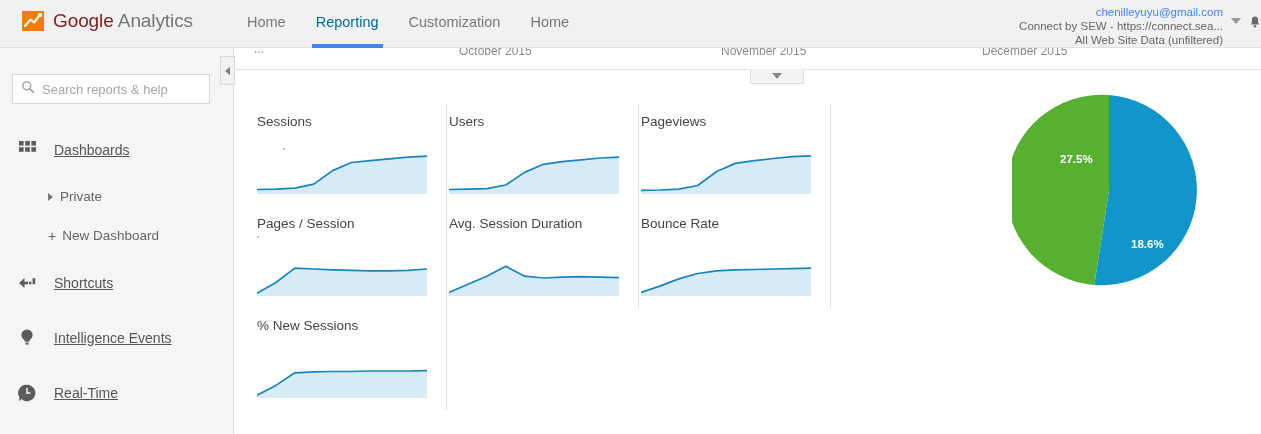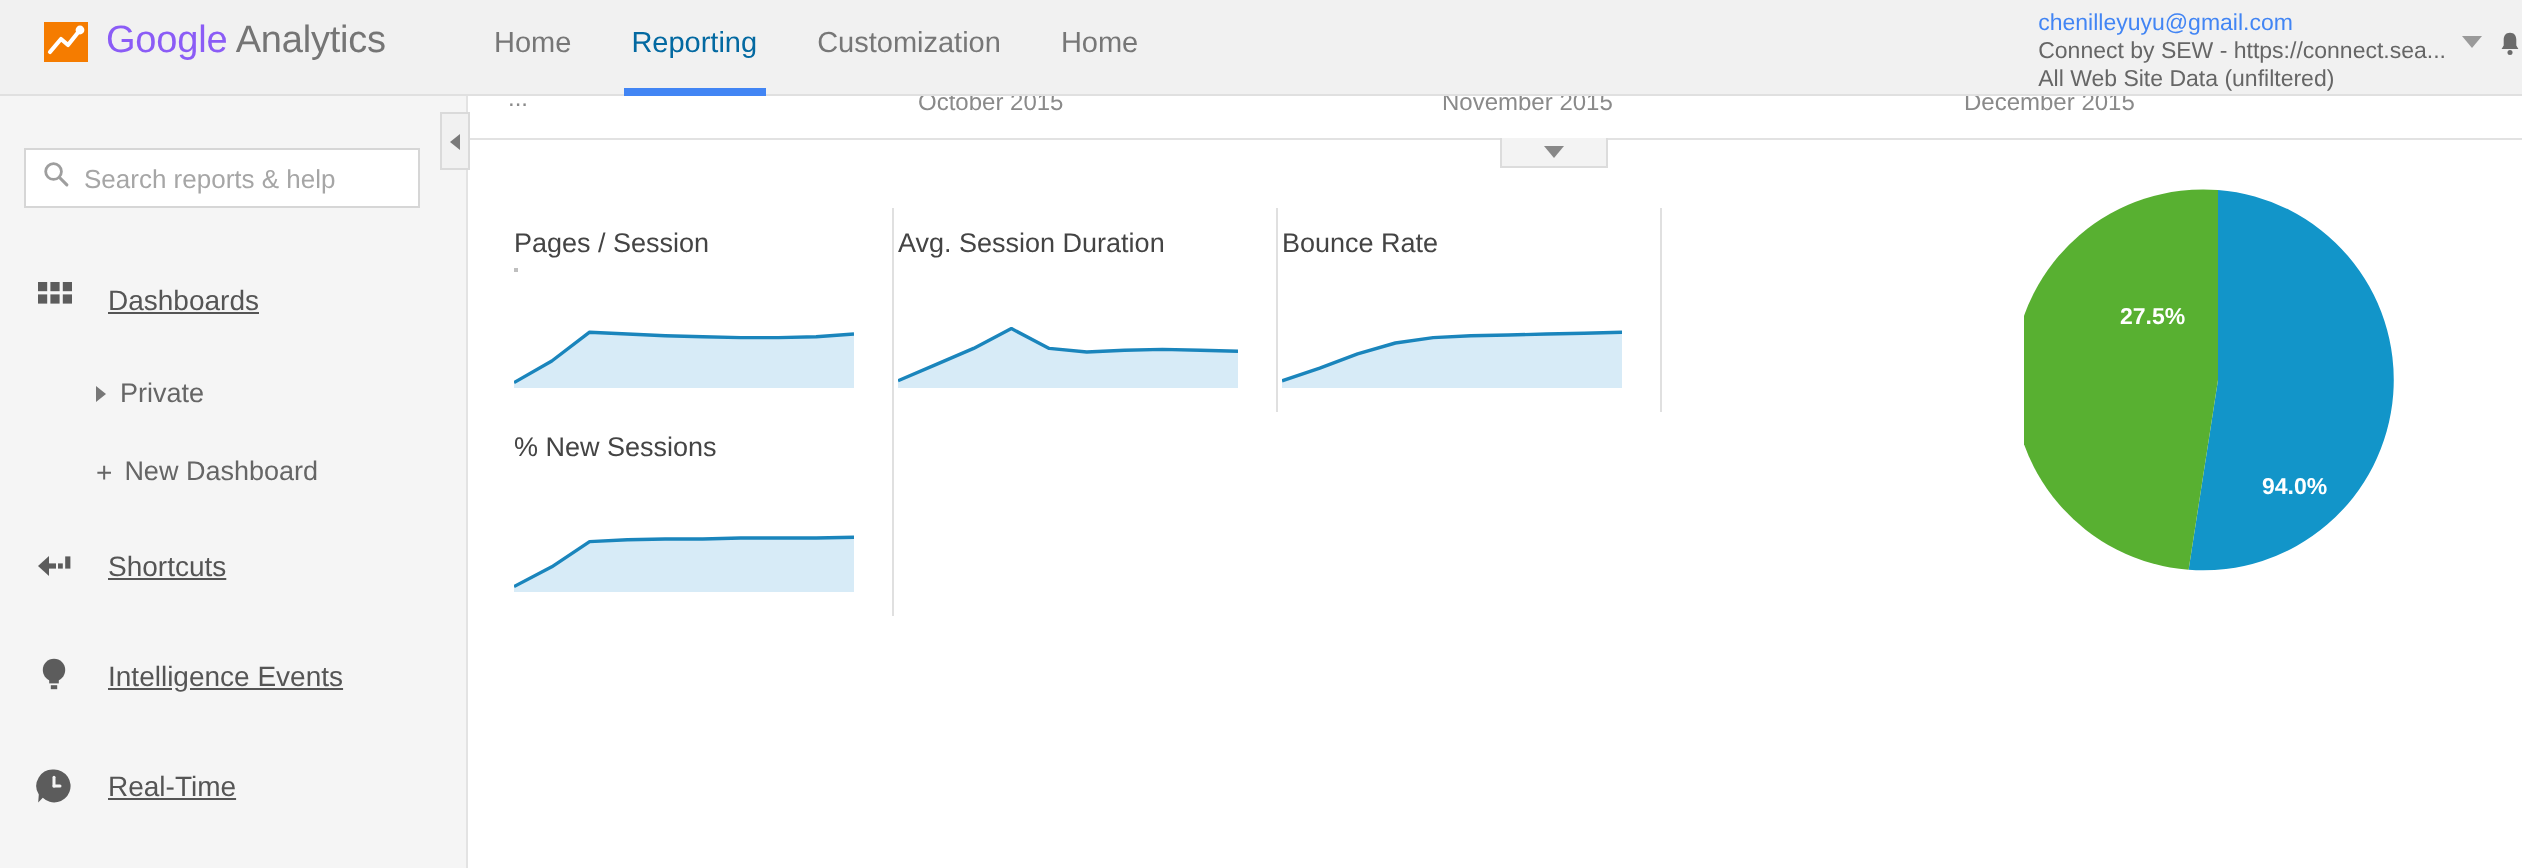--- a/index.html
+++ b/index.html
@@ -20,41 +20,42 @@
     border-bottom: 1px solid #e0e0e0;
     z-index: 30;
   }
   .ga-logo {
     position: absolute; left: 22px; top: 9px;
     display: flex; align-items: center; gap: 7px;
   }
   .ga-mark { width: 24px; height: 24px; display: block; }
   .ga-word { font-size: 19px; color: #757575; letter-spacing: -0.1px; white-space: nowrap; }
   .ga-word b { font-weight: normal; color: #616161; }
-  .ga-word .g-strong { color: #8b5cf6; }
+  .ga-word .g-strong { color: #7f1d1d; }
 
   .mainnav { position: absolute; left: 232px; top: 0; height: 48px; display: flex; align-items: flex-start; }
   .navitem {
     position: relative;
     height: 48px;
     padding: 14px 15px 0 15px;
     font-size: 14.5px;
     color: #777;
     white-space: nowrap;
     cursor: pointer;
   }
   .navitem.active { color: #0369a1; font-weight: normal; }
   .navitem.active::after {
     content: "";
     position: absolute; left: 11px; right: 11px; bottom: 0;
     height: 4px; background: #4285f4;
   }
 
   .acct {
     position: absolute; right: 38px; top: 5px;
+    text-align: right;
     font-size: 11.5px;
     color: #666;
     line-height: 14px;
     white-space: nowrap;
   }
   .acct .email { color: #4285f4; font-size: 11.5px; }
   .acct .prop { color: #666; }
   .acct .view { color: #666; }
   .acct-caret {
     position: absolute; right: 20px; top: 18px;
@@ -358,20 +359,46 @@
       <span class="tl-month" style="left:487px">November 2015</span>
       <span class="tl-month" style="left:748px">December 2015</span>
     </div>
 
     <div class="tl-toggle">
       <span class="dn"></span>
     </div>
 
     <div class="spark-grid">
 
+      <div class="spark-row">
+        <div class="spark-cell">
+          <div class="spark-title">Sessions</div>
+          <div class="dotmark" style="left:28px;top:44px"></div>
+          <svg class="spark-svg" width="170" height="45" viewBox="0 0 170 45">
+            <path d="M0,40.5 L18.9,40.1 L37.8,39.2 L56.7,35.1 L75.6,21.6 L94.4,13.5 L113.3,11.7 L132.2,9.9 L151.1,8.1 L170,7.2 L170,45 L0,45 Z" fill="#d7ebf7"></path>
+            <path d="M0,40.5 L18.9,40.1 L37.8,39.2 L56.7,35.1 L75.6,21.6 L94.4,13.5 L113.3,11.7 L132.2,9.9 L151.1,8.1 L170,7.2" fill="none" stroke="#1a85bc" stroke-width="1.7" stroke-linejoin="round"></path>
+          </svg>
+        </div>
+
+        <div class="spark-cell">
+          <div class="spark-title">Users</div>
+          <svg class="spark-svg" width="170" height="45" viewBox="0 0 170 45">
+            <path d="M0,40.5 L18.9,40.1 L37.8,39.6 L56.7,36 L75.6,23.4 L94.4,15.3 L113.3,12.6 L132.2,10.8 L151.1,9 L170,8.1 L170,45 L0,45 Z" fill="#d7ebf7"></path>
+            <path d="M0,40.5 L18.9,40.1 L37.8,39.6 L56.7,36 L75.6,23.4 L94.4,15.3 L113.3,12.6 L132.2,10.8 L151.1,9 L170,8.1" fill="none" stroke="#1a85bc" stroke-width="1.7" stroke-linejoin="round"></path>
+          </svg>
+        </div>
+
+        <div class="spark-cell last">
+          <div class="spark-title">Pageviews</div>
+          <svg class="spark-svg" width="170" height="45" viewBox="0 0 170 45">
+            <path d="M0,41.4 L18.9,41 L37.8,40.1 L56.7,36.5 L75.6,22.5 L94.4,14.4 L113.3,11.7 L132.2,9.5 L151.1,7.7 L170,6.8 L170,45 L0,45 Z" fill="#d7ebf7"></path>
+            <path d="M0,41.4 L18.9,41 L37.8,40.1 L56.7,36.5 L75.6,22.5 L94.4,14.4 L113.3,11.7 L132.2,9.5 L151.1,7.7 L170,6.8" fill="none" stroke="#1a85bc" stroke-width="1.7" stroke-linejoin="round"></path>
+          </svg>
+        </div>
+      </div>
 
       <div class="spark-row">
         <div class="spark-cell">
           <div class="spark-title">Pages / Session</div>
           <div class="dotmark" style="left:2px;top:30px"></div>
           <svg class="spark-svg" width="170" height="45" viewBox="0 0 170 45">
             <path d="M0,42.3 L18.9,31.5 L37.8,17.1 L56.7,18 L75.6,18.9 L94.4,19.4 L113.3,19.8 L132.2,19.8 L151.1,19.4 L170,18 L170,45 L0,45 Z" fill="#d7ebf7"></path>
             <path d="M0,42.3 L18.9,31.5 L37.8,17.1 L56.7,18 L75.6,18.9 L94.4,19.4 L113.3,19.8 L132.2,19.8 L151.1,19.4 L170,18" fill="none" stroke="#1a85bc" stroke-width="1.7" stroke-linejoin="round"></path>
           </svg>
         </div>
@@ -410,17 +437,17 @@
 
 
       <div class="pie-wrap">
         <svg class="pie-svg" width="194" height="194" viewBox="0 0 194 194">
 
           <path d="M97,97 L97,2 A95,95 0 1 1 82.3,191.9 Z" fill="#1295c9"></path>
 
           <path d="M97,97 L82.3,191.9 A95,95 0 0 1 97,2 Z" fill="#58b031"></path>
         </svg>
         <span class="pie-lbl" style="left:66px; top:60px">27.5%</span>
-        <span class="pie-lbl" style="left:137px; top:145px">94.0%</span>
+        <span class="pie-lbl" style="left:137px; top:145px">18.6%</span>
       </div>
     </div>
   </div>
 </div>
 
 </body></html>

